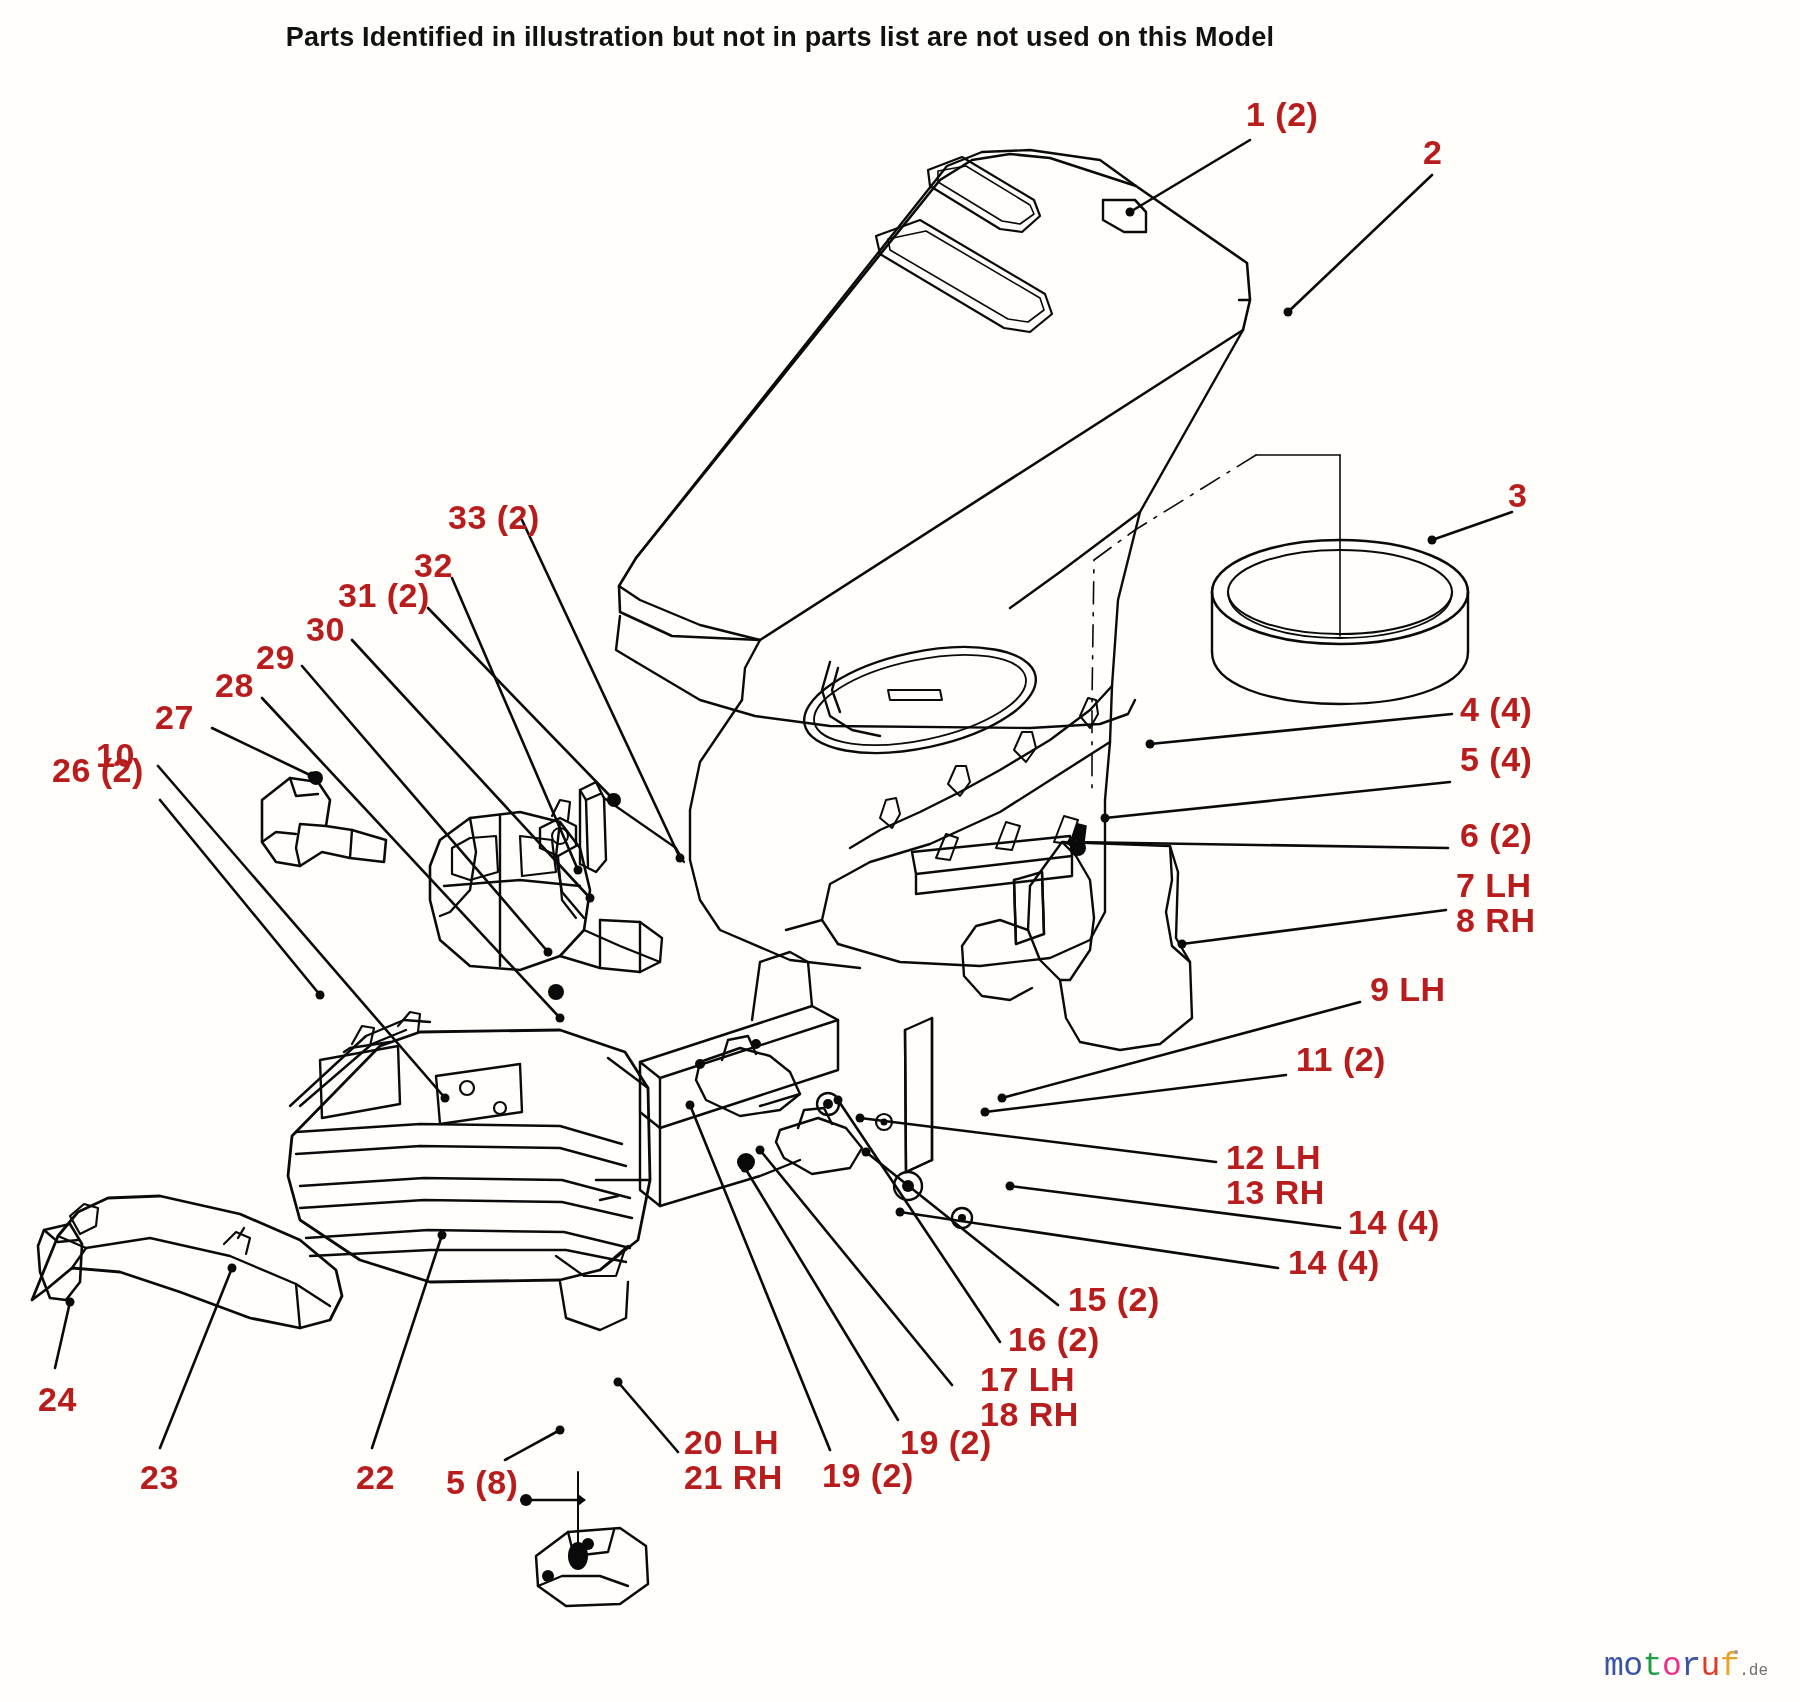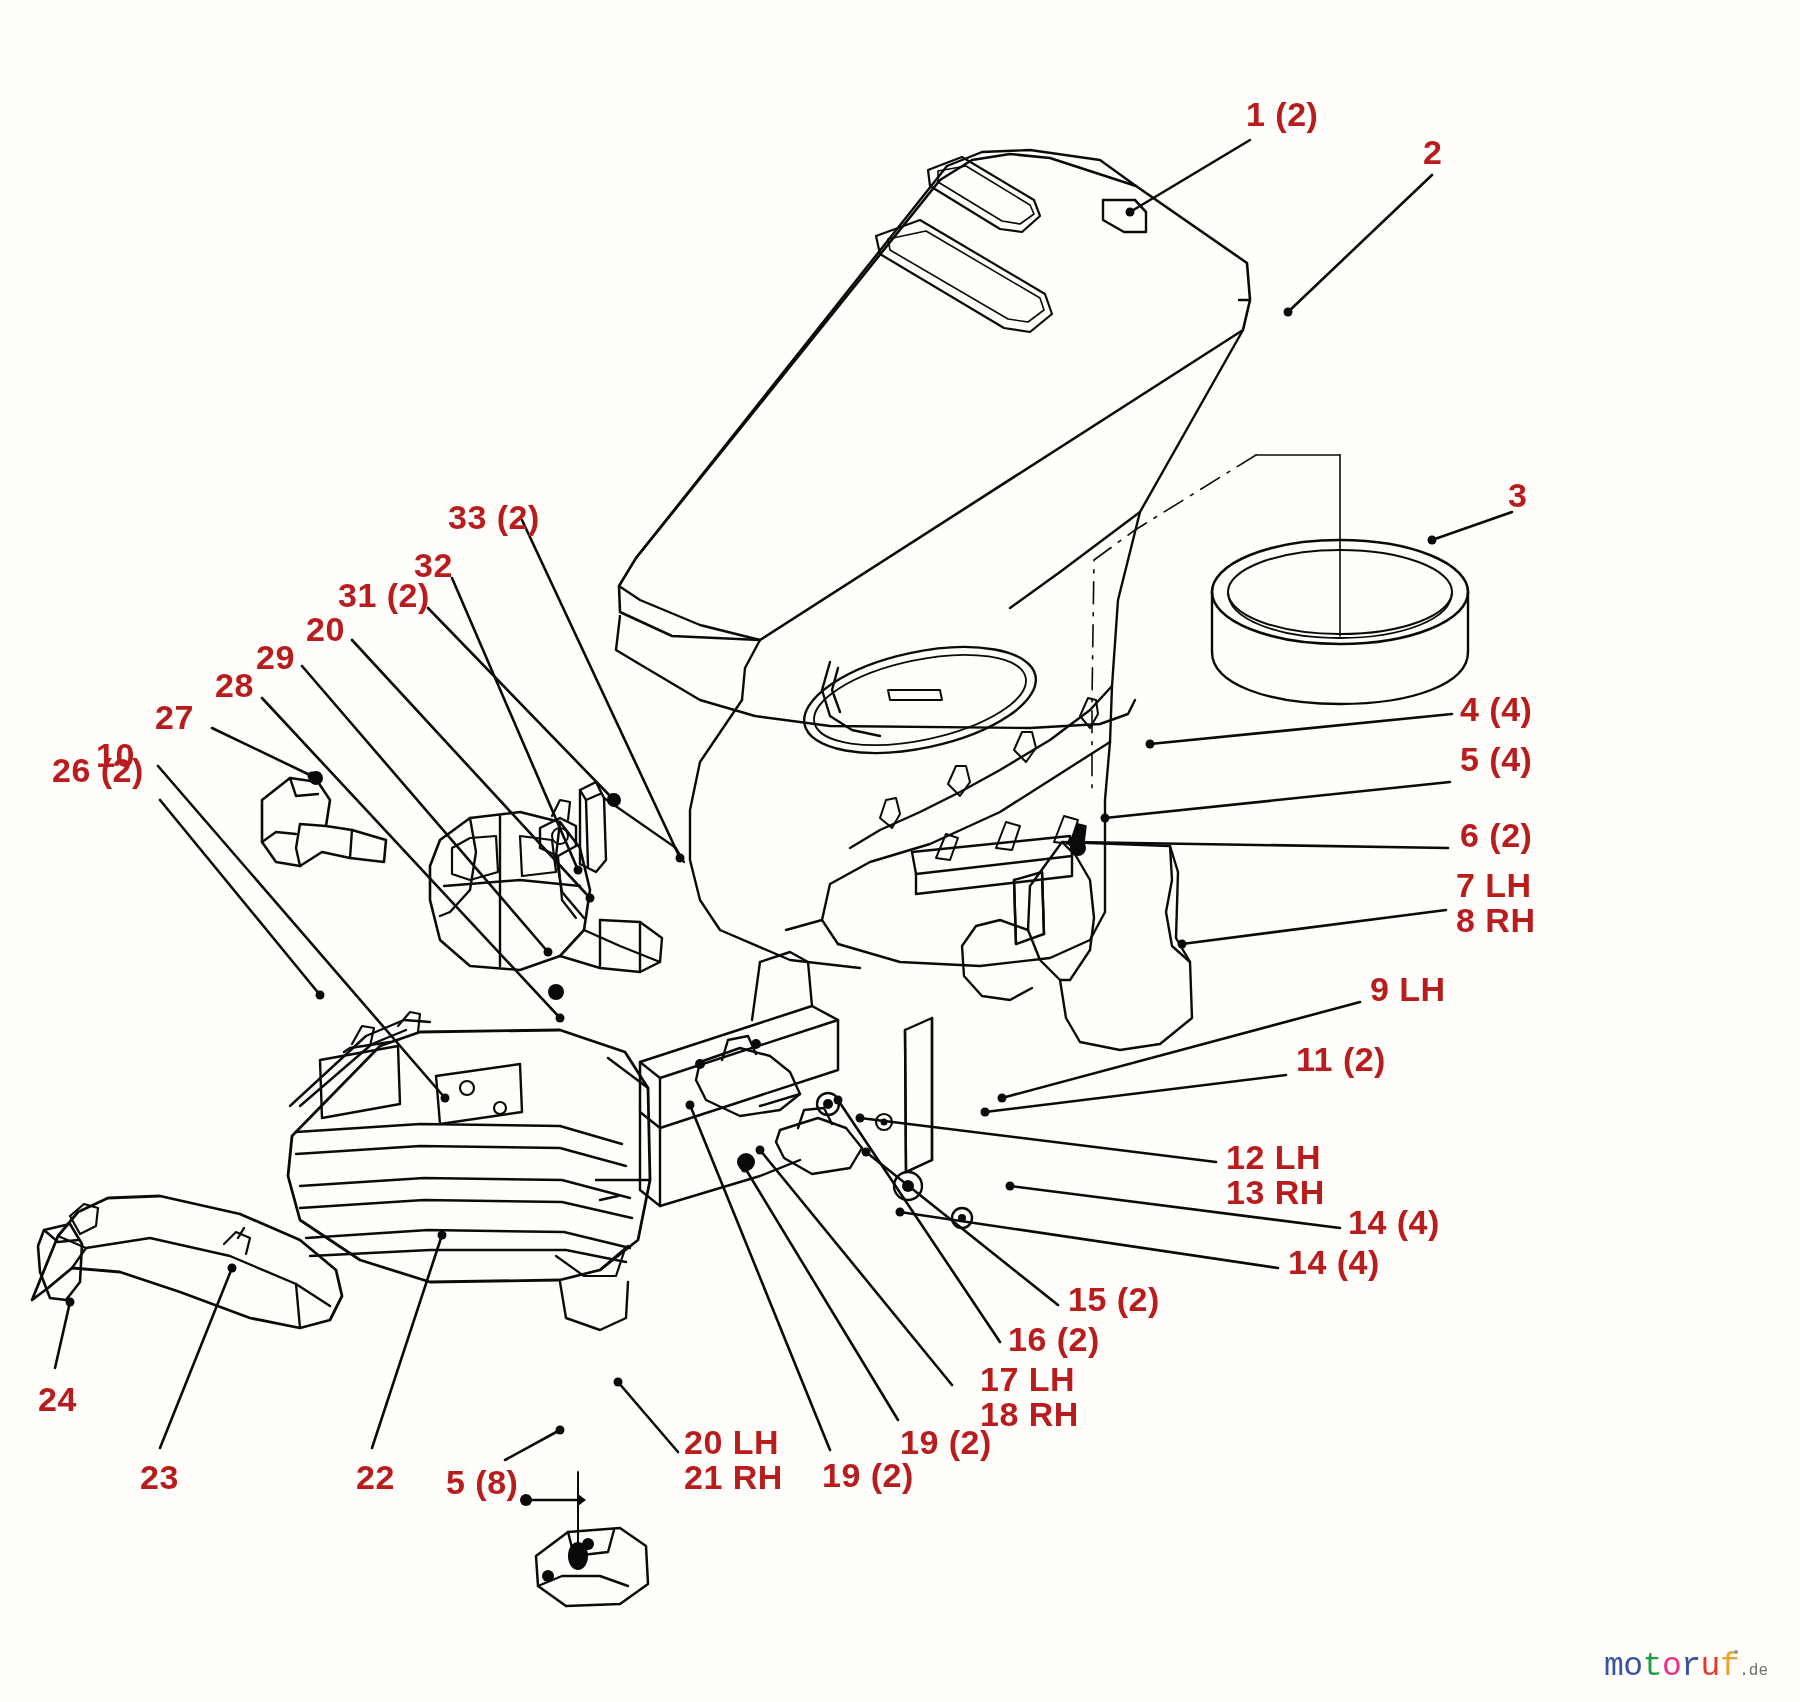--- a/index.html
+++ b/index.html
@@ -68,20 +68,21 @@
     height: 4px;
     background: #9a9a9a;
     border-radius: 50%;
   }
 </style>
 </head>
 <body>
 
 <div id="page">
 
+  <div id="title">Parts Identified  in illustration but not in parts list are not used on this Model</div>
 
   <svg id="art" viewBox="0 0 1800 1702">
     <g fill="none" stroke="#0a0a0a" stroke-width="2.4" stroke-linecap="round" stroke-linejoin="round">
 
       <g>
         <path d="M1136 186 L1247 263 L1250 300 L1243 330 L760 640 L672 636 L620 612 L619 586 L636 558
                  L940 180 L972 160 L1010 154 L1050 158 Z" stroke-width="2.6"></path>
         <path d="M1136 186 L1100 160 L1030 150 L982 152 L947 166 L636 558"></path>
         <path d="M619 586 L640 600 L700 625 L760 640"></path>
 
@@ -386,21 +387,21 @@
       <div class="cal" style="left: 684px; top: 1425px;"><span>20 LH</span><span class="ln2">21 RH</span></div>
       <div class="cal" style="left: 446px; top: 1465px;"><span>5 (8)</span></div>
       <div class="cal" style="left: 356px; top: 1460px;"><span>22</span></div>
       <div class="cal" style="left: 140px; top: 1460px;"><span>23</span></div>
       <div class="cal" style="left: 38px; top: 1382px;"><span>24</span></div>
       <div class="cal" style="left: 52px; top: 753px;"><span>26 (2)</span></div>
       <div class="cal" style="left: 96px; top: 738px;"><span>10</span></div>
       <div class="cal" style="left: 155px; top: 700px;"><span>27</span></div>
       <div class="cal" style="left: 215px; top: 668px;"><span>28</span></div>
       <div class="cal" style="left: 256px; top: 640px;"><span>29</span></div>
-      <div class="cal" style="left: 306px; top: 612px;"><span>20</span></div>
+      <div class="cal" style="left: 306px; top: 612px;"><span>30</span></div>
       <div class="cal" style="left: 338px; top: 578px;"><span>31 (2)</span></div>
       <div class="cal" style="left: 414px; top: 548px;"><span>32</span></div>
       <div class="cal" style="left: 448px; top: 500px;"><span>33 (2)</span></div>
     </div>
 
   <div id="watermark">
     <span id="wm-text"><span style="color: rgb(58, 83, 164);">m</span><span style="color: rgb(58, 83, 164);">o</span><span style="color: rgb(31, 158, 69);">t</span><span style="color: rgb(232, 48, 138);">o</span><span style="color: rgb(58, 83, 164);">r</span><span style="color: rgb(224, 58, 39);">u</span><span style="color: rgb(232, 163, 43);">f</span></span><span class="suffix" id="wm-suffix">.de</span><span class="dot"></span>
   </div>
 
 </div>

